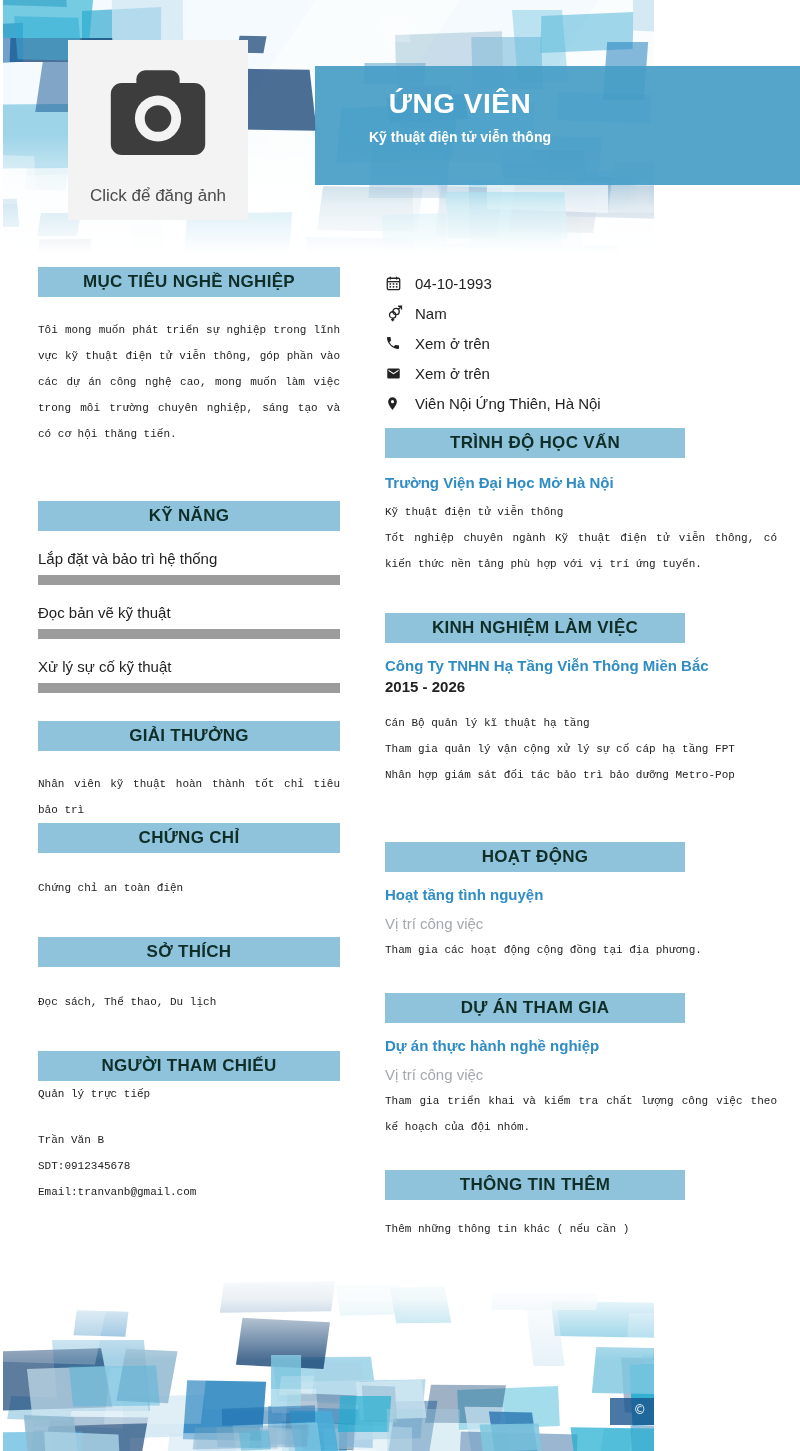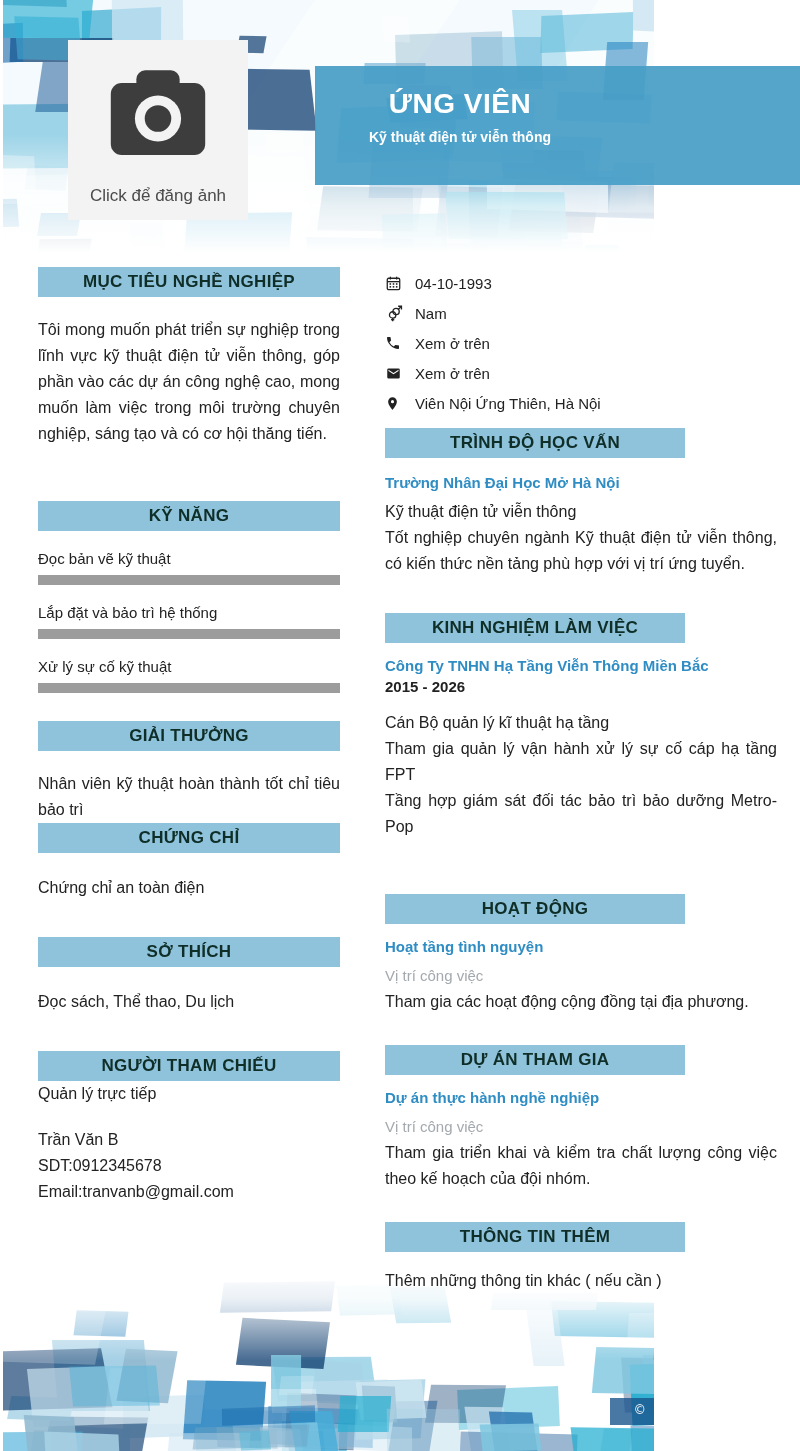--- a/index.html
+++ b/index.html
@@ -32,21 +32,21 @@
   .candidate-position { margin-top:9px; font-size:14px; font-weight:bold; color:#fff; }
 
   
   .col-left  { position:absolute; left:38px;  top:267px; width:302px; z-index:3; }
   .col-right { position:absolute; left:385px; top:268px; width:392px; z-index:3; }
 
   .section-h { height:30px; line-height:30px; background:#8fc3dc; text-align:center;
                font-size:17px; font-weight:bold; color:#0f2e27; letter-spacing:.3px; }
   .col-right .section-h { width:300px; }
 
-  .body-text { font-size:16px; line-height:26px; color:#222; }
+  .body-text { font-size:11px; line-height:26px; color:#222;font-family:Liberation Mono, monospace; }
   .justify { text-align:justify; }
 
   
   .skill { margin-top:19px; }
   .skill-label { font-size:15px; color:#222; }
   .skill-track { margin-top:8px; height:10px; background:#e8e8e8; }
   .skill-fill { height:10px; background:#9c9c9c; width:100%; }
 
   
   .contact-row { display:flex; align-items:center; height:30px;text-align:right; }
@@ -183,27 +183,27 @@
     </div>
   </div>
 
   <div class="col-left">
 
     <div class="section-h">MỤC TIÊU NGHỀ NGHIỆP</div>
     <div class="body-text justify mt20">Tôi mong muốn phát triển sự nghiệp trong lĩnh vực kỹ thuật điện tử viễn thông, góp phần vào các dự án công nghệ cao, mong muốn làm việc trong môi trường chuyên nghiệp, sáng tạo và có cơ hội thăng tiến.</div>
 
     <div class="section-h mt34">KỸ NĂNG</div>
     <div class="skill">
-      <div class="skill-label">Đọc bản vẽ kỹ thuật</div>
+      <div class="skill-label">Lắp đặt và bảo trì hệ thống</div>
       <div class="skill-track">
           <div class="skill-fill" style="width: 100%;"></div>
         </div>
     </div>
     <div class="skill">
-      <div class="skill-label">Lắp đặt và bảo trì hệ thống</div>
+      <div class="skill-label">Đọc bản vẽ kỹ thuật</div>
       <div class="skill-track">
           <div class="skill-fill" style="width: 100%;"></div>
         </div>
     </div>
     <div class="skill">
       <div class="skill-label">Xử lý sự cố kỹ thuật</div>
       <div class="skill-track">
           <div class="skill-fill" style="width: 100%;"></div>
         </div>
     </div>
@@ -275,30 +275,30 @@
     <div class="contact-row">
       <span class="contact-icon">
         <svg width="15" height="17" viewBox="0 0 24 24">
             <path d="M12 2a7 7 0 0 0-7 7c0 5.25 7 13 7 13s7-7.75 7-13a7 7 0 0 0-7-7zm0 9.5a2.5 2.5 0 1 1 0-5 2.5 2.5 0 0 1 0 5z" fill="#222"></path>
           </svg>
       </span>
       <span class="contact-value">Viên Nội Ứng Thiên, Hà Nội</span>
     </div>
 
     <div class="section-h mt10">TRÌNH ĐỘ HỌC VẤN</div>
-    <div class="entity-name mt16">Trường Nhân Đại Học Mở Hà Nội</div>
+    <div class="entity-name mt16">Trường Viện Đại Học Mở Hà Nội</div>
     <div class="body-text justify mt8">Kỹ thuật điện tử viễn thông</div>
     <div class="body-text justify">Tốt nghiệp chuyên ngành Kỹ thuật điện tử viễn thông, có kiến thức nền tảng phù hợp với vị trí ứng tuyển.</div>
 
     <div class="section-h mt36">KINH NGHIỆM LÀM VIỆC</div>
     <div class="entity-name mt14">Công Ty TNHN Hạ Tầng Viễn Thông Miền Bắc</div>
     <div class="period">2015 - 2026</div>
     <div class="body-text mt10">Cán Bộ quản lý kĩ thuật hạ tầng</div>
-    <div class="body-text justify">Tham gia quản lý vận hành xử lý sự cố cáp hạ tầng FPT</div>
-    <div class="body-text justify">Tầng hợp giám sát đối tác bảo trì bảo dưỡng Metro-Pop</div>
+    <div class="body-text justify">Tham gia quản lý vận cộng xử lý sự cố cáp hạ tầng FPT</div>
+    <div class="body-text justify">Nhân hợp giám sát đối tác bảo trì bảo dưỡng Metro-Pop</div>
 
     <div class="section-h mt34">HOẠT ĐỘNG</div>
     <div class="entity-name mt14">Hoạt tầng tình nguyện</div>
     <div class="placeholder-text mt8">Vị trí công việc</div>
     <div class="body-text">Tham gia các hoạt động cộng đồng tại địa phương.</div>
 
     <div class="section-h mt30">DỰ ÁN THAM GIA</div>
     <div class="entity-name mt14">Dự án thực hành nghề nghiệp</div>
     <div class="placeholder-text mt8">Vị trí công việc</div>
     <div class="body-text justify">Tham gia triển khai và kiểm tra chất lượng công việc theo kế hoạch của đội nhóm.</div>

